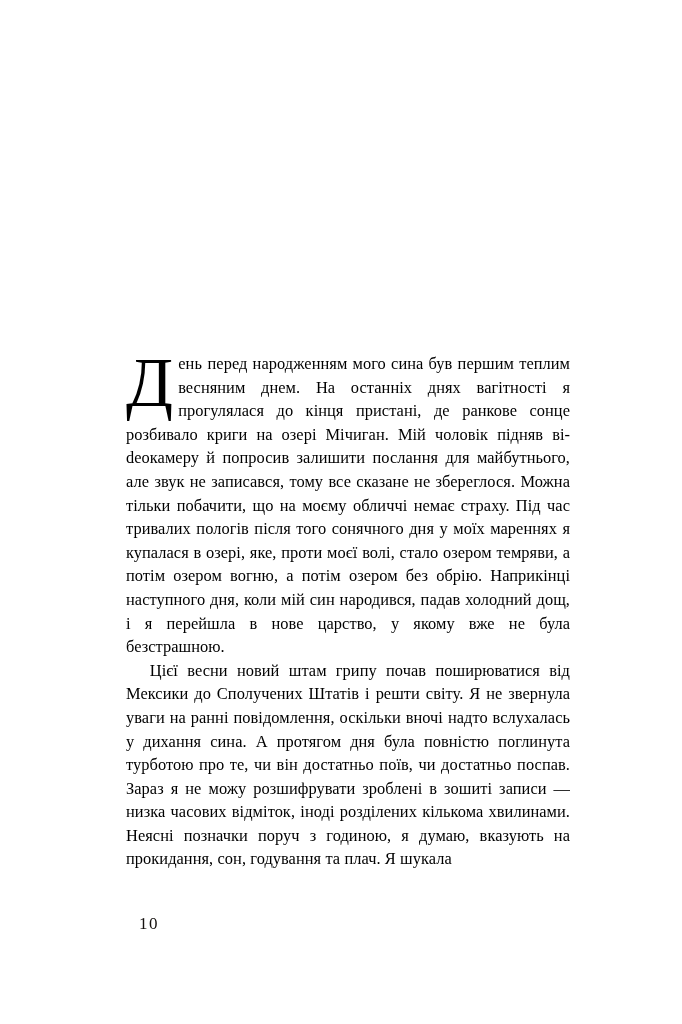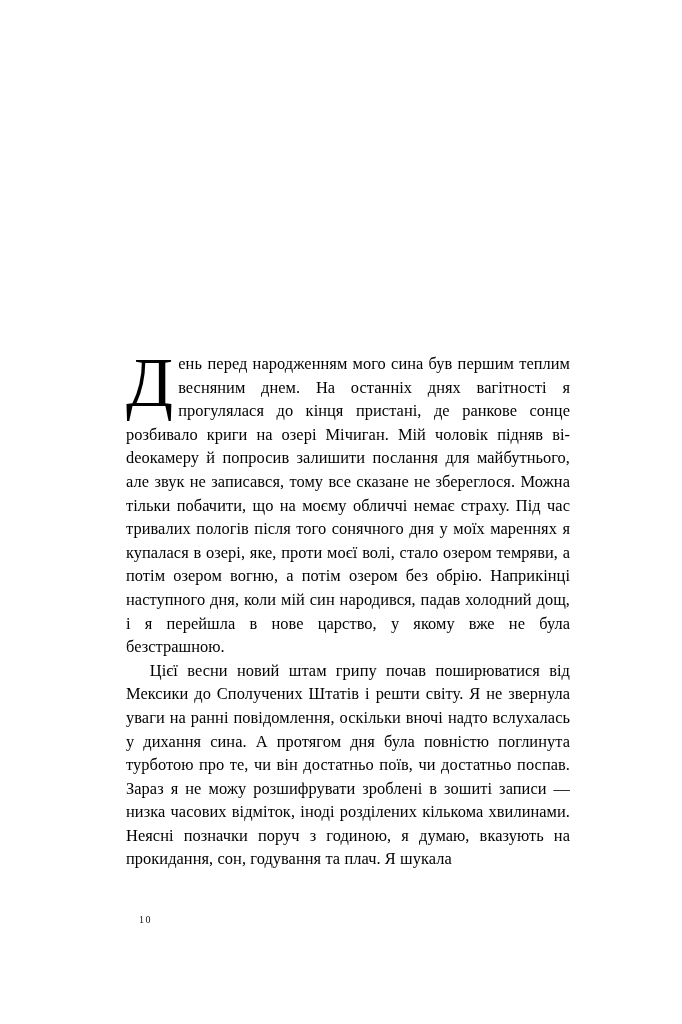--- a/index.html
+++ b/index.html
@@ -66,21 +66,21 @@
   .smallcaps-lead {
     font-weight: 400;
     letter-spacing: 0.2px;
   }
 
   
   .folio {
     position: absolute;
     left: 139px;
     top: 914px;
-    font-size: 10px;
+    font-size: 17px;
     letter-spacing: 1.6px;
     font-variant-numeric: oldstyle-nums;
     color: #15110f;
   }
 </style>
 </head>
 <body>
 
 <div class="page">
 

